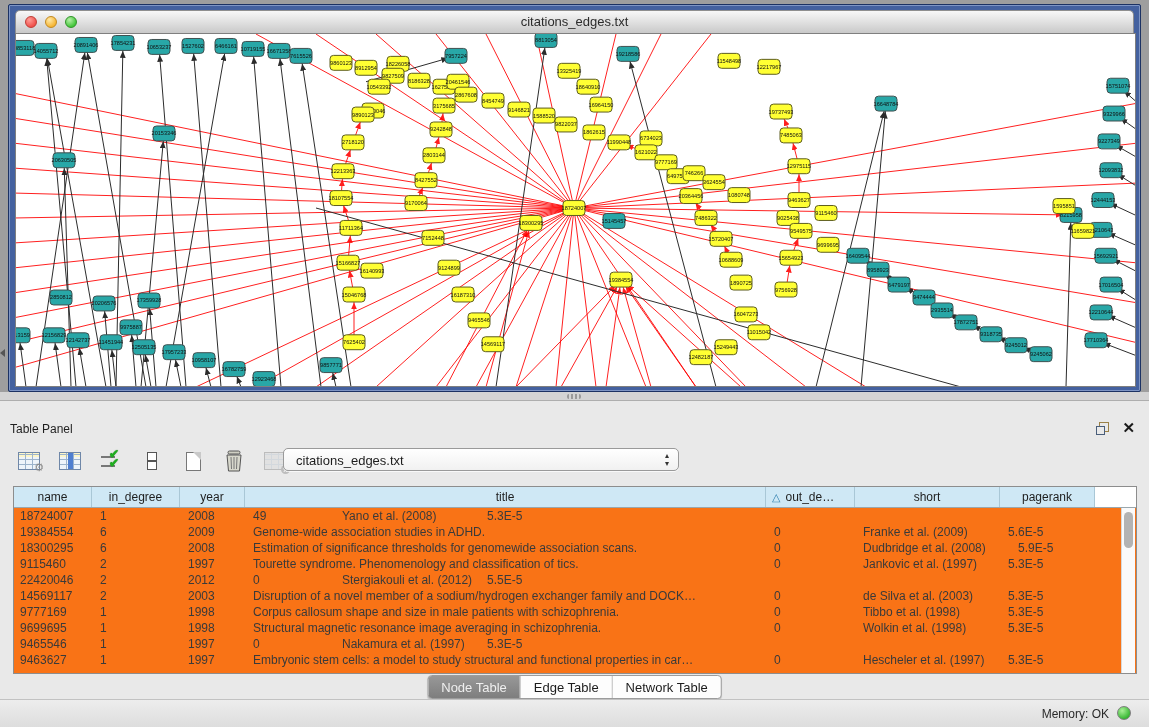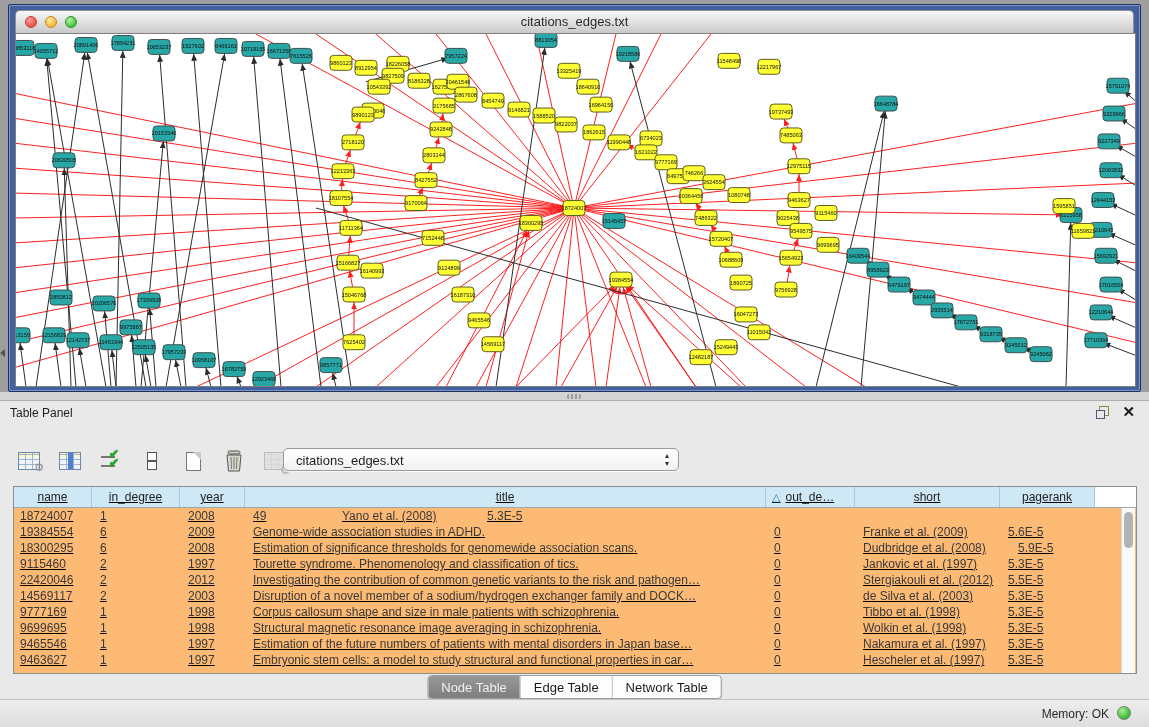--- a/index.html
+++ b/index.html
@@ -26,37 +26,37 @@
   
   .gap-strip{position:absolute;left:0;top:392px;width:1149px;height:8px;background:#d4d4d4;}
   .grip{position:absolute;left:567px;top:394px;width:14px;height:5px;border-radius:2px;
     background:repeating-linear-gradient(90deg,#9a9a9a 0 2px,#d4d4d4 2px 4px);}
   .collapse-arrow{position:absolute;left:0px;top:349px;width:0;height:0;
     border-top:4px solid transparent;border-bottom:4px solid transparent;border-right:5px solid #555;}
 
   
   .table-panel{position:absolute;left:0;top:400px;width:1149px;height:327px;
     background:#e9e9e9;border-top:1px solid #aeaeae;box-sizing:border-box;}
-  .panel-header{position:absolute;left:0;top:0;width:100%;height:25px;}
+  .panel-header{position:absolute;left:0;top:16px;width:100%;height:25px;}
   .panel-title{position:absolute;left:10px;top:5px;font-size:12px;color:#1f1f1f;}
   .float-icon{position:absolute;right:40px;top:5px;width:13px;height:13px;}
   .float-icon .sq1{position:absolute;left:3px;top:0;width:8px;height:8px;border:1px solid #9b8147;}
   .float-icon .sq2{position:absolute;left:0;top:4px;width:7px;height:7px;border:1px solid #4a5e7a;background:#e9e9e9;}
   .close-icon{position:absolute;right:14px;top:2px;font-size:15px;font-weight:bold;color:#1a1a1a;}
 
   .toolbar{position:absolute;left:16px;top:45px;height:30px;display:flex;align-items:center;gap:15px;}
   .tool{width:26px;height:26px;display:flex;align-items:center;justify-content:center;position:relative;}
   .fx{font-family:"Liberation Serif",serif;font-style:italic;font-weight:bold;font-size:15px;color:#222;}
   .combo{position:absolute;left:283px;top:47px;width:396px;height:23px;border:1px solid #9a9a9a;border-radius:5px;
     background:linear-gradient(#ffffff,#f1f1f1);box-sizing:border-box;box-shadow:0 1px 0 rgba(255,255,255,.7);}
   .combo-text{position:absolute;left:12px;top:4px;font-size:13px;color:#1d1d1d;}
   .combo-arrows{position:absolute;right:9px;top:3px;display:flex;flex-direction:column;line-height:8px;font-size:8px;color:#333;}
 
-  .tbl{position:absolute;left:13px;top:85px;width:1124px;height:188px;background:#fdba74;
-    border:1px solid #8d8d8d;box-sizing:border-box;overflow:hidden;text-decoration:underline;}
+  .tbl{position:absolute;left:13px;top:85px;width:1124px;height:188px;background:#f97316;
+    border:1px solid #8d8d8d;box-sizing:border-box;overflow:hidden;}
   .thead{display:flex;height:20px;background:#cfe8f5;border-bottom:1px solid #9aa7ad;}
   .th{display:flex;align-items:center;justify-content:center;font-size:12px;color:#1e1e1e;
     border-right:1px solid #a9c7d6;box-sizing:border-box;overflow:hidden;white-space:nowrap;flex:0 0 auto;}
   .th.sorted{justify-content:flex-start;padding-left:6px;gap:5px;}
   .th .tri{color:#2f7fae;font-size:11px;}
   .th.filler{background:#fff;border-right:none;flex:1 1 auto;}
   .tr{display:flex;height:16px;line-height:16px;font-size:12px;color:#3a3a3a;white-space:nowrap;}
   .td{box-sizing:border-box;overflow:hidden;padding-left:8px;flex:0 0 auto;}
   .vscroll{position:absolute;right:1px;top:21px;width:13px;height:165px;background:#fafafa;border-left:1px solid #d8d8d8;}
   .vthumb{position:absolute;left:2px;top:4px;width:9px;height:36px;border-radius:5px;background:#b3b3b3;}
@@ -859,21 +859,20 @@
           <div class="td" style="width: 65px;">1997</div>
           <div class="td" style="width: 521px;">Tourette syndrome. Phenomenology and classification of tics.</div>
           <div class="td" style="width: 89px;">0</div>
           <div class="td" style="width: 145px;">Jankovic et al. (1997)</div>
           <div class="td" style="width: 95px;">5.3E-5</div>
         </div>
         <div class="tr">
           <div class="td" style="width: 78px; padding-left: 6px;">22420046</div>
           <div class="td" style="width: 88px;">2</div>
           <div class="td" style="width: 65px;">2012</div>
-          <div class="td" style="width: 521px;">Investigating the contribution of common genetic variants to the risk and pathogen…</div>
           <div class="td" style="width: 89px;">0</div>
           <div class="td" style="width: 145px;">Stergiakouli et al. (2012)</div>
           <div class="td" style="width: 95px;">5.5E-5</div>
         </div>
         <div class="tr">
           <div class="td" style="width: 78px; padding-left: 6px;">14569117</div>
           <div class="td" style="width: 88px;">2</div>
           <div class="td" style="width: 65px;">2003</div>
           <div class="td" style="width: 521px;">Disruption of a novel member of a sodium/hydrogen exchanger family and DOCK…</div>
           <div class="td" style="width: 89px;">0</div>
@@ -895,21 +894,20 @@
           <div class="td" style="width: 65px;">1998</div>
           <div class="td" style="width: 521px;">Structural magnetic resonance image averaging in schizophrenia.</div>
           <div class="td" style="width: 89px;">0</div>
           <div class="td" style="width: 145px;">Wolkin et al. (1998)</div>
           <div class="td" style="width: 95px;">5.3E-5</div>
         </div>
         <div class="tr">
           <div class="td" style="width: 78px; padding-left: 6px;">9465546</div>
           <div class="td" style="width: 88px;">1</div>
           <div class="td" style="width: 65px;">1997</div>
-          <div class="td" style="width: 521px;">Estimation of the future numbers of patients with mental disorders in Japan base…</div>
           <div class="td" style="width: 89px;">0</div>
           <div class="td" style="width: 145px;">Nakamura et al. (1997)</div>
           <div class="td" style="width: 95px;">5.3E-5</div>
         </div>
         <div class="tr">
           <div class="td" style="width: 78px; padding-left: 6px;">9463627</div>
           <div class="td" style="width: 88px;">1</div>
           <div class="td" style="width: 65px;">1997</div>
           <div class="td" style="width: 521px;">Embryonic stem cells: a model to study structural and functional properties in car…</div>
           <div class="td" style="width: 89px;">0</div>

